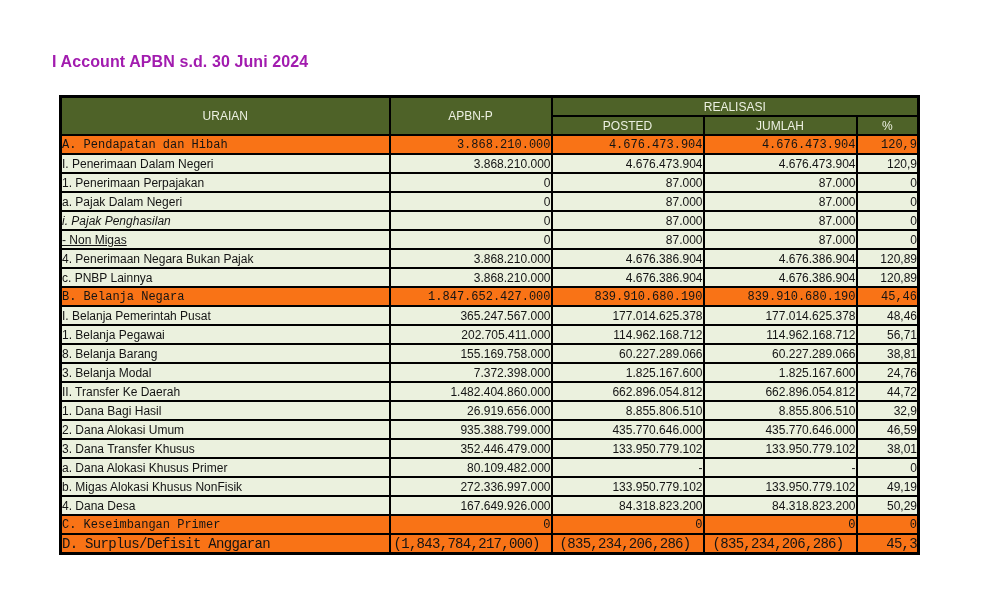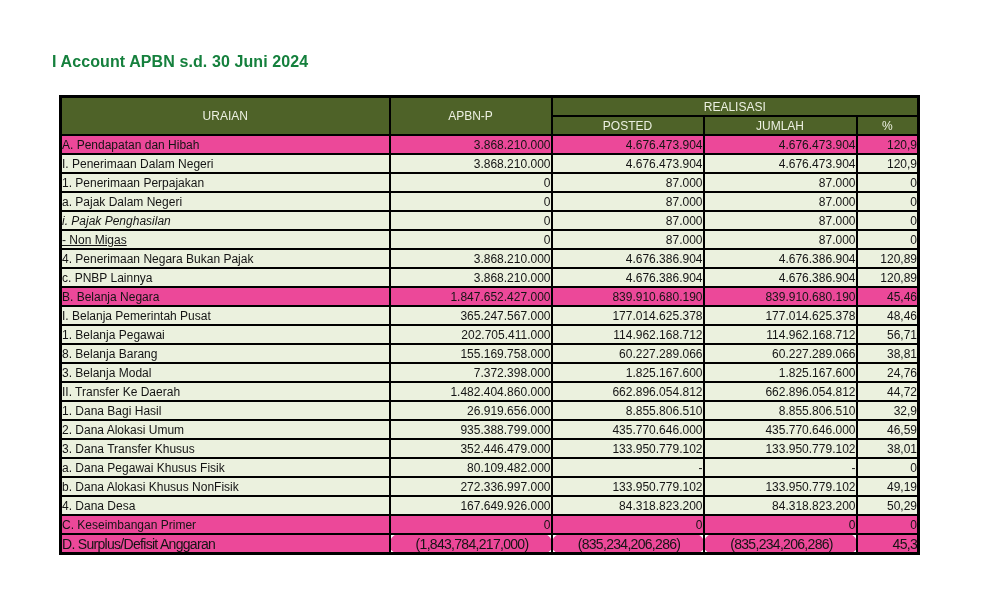--- a/index.html
+++ b/index.html
@@ -13,21 +13,21 @@
     position: relative;
     font-family: "Liberation Sans", sans-serif;
     overflow: hidden;
   }
   .report-title {
     position: absolute;
     left: 52px;
     top: 53px;
     font-size: 16px;
     font-weight: bold;
-    color: #15803d;
+    color: #a21caf;
     letter-spacing: 0.1px;
   }
   table.apbn {
     position: absolute;
     left: 59px;
     top: 95px;
     width: 858px;
     border-collapse: collapse;
     table-layout: fixed;
     border: 3px solid #000000;
@@ -46,33 +46,33 @@
     height: 17px;
     line-height: 16px;
     text-align: center;
   }
   table.apbn td {
     background: #EBF1DE;
     color: #141414;
     height: 17px;
     line-height: 16px;
   }
-  tr.section td { background: #ec4899; }
+  tr.section td { background: #f97316; font-family: Liberation Mono, monospace; }
   td.c-uraian { text-align: left; }
   td.c-num { text-align: right; padding-right: 5px; }
   
   td.lvl0 { padding-left: 4px; }
   td.lvl1 { padding-left: 14px; }
   td.lvl2 { padding-left: 29px; }
   td.lvl3 { padding-left: 44px; }
   td.lvl4 { padding-left: 58px; font-style: italic; }
   td.lvl5 { padding-left: 80px; text-decoration: underline; }
   
   tr.condensed td { letter-spacing: -0.7px; font-size: 14px; }
-  tr.num-left td.c-num:not(.c-pct) { text-align: center; padding-left: 3px; padding-right: 0; border-radius: 9px; }
+  tr.num-left td.c-num:not(.c-pct) { text-align: right; padding-left: 3px; padding-right: 12px; }
 </style>
 </head>
 <body>
 
 <div class="report-title">I Account APBN s.d. 30 Juni 2024</div>
 
 <table class="apbn">
   <colgroup>
     <col style="width:329px">
     <col style="width:162px">
@@ -206,28 +206,28 @@
         <td class="c-num c-pct">46,59</td>
       </tr>
       <tr>
         <td class="c-uraian lvl2">3. Dana Transfer Khusus</td>
         <td class="c-num">352.446.479.000</td>
         <td class="c-num">133.950.779.102</td>
         <td class="c-num">133.950.779.102</td>
         <td class="c-num c-pct">38,01</td>
       </tr>
       <tr>
-        <td class="c-uraian lvl3">a. Dana Pegawai Khusus Fisik</td>
+        <td class="c-uraian lvl3">a. Dana Alokasi Khusus Primer</td>
         <td class="c-num">80.109.482.000</td>
         <td class="c-num">-</td>
         <td class="c-num">-</td>
         <td class="c-num c-pct">0</td>
       </tr>
       <tr>
-        <td class="c-uraian lvl3">b. Dana Alokasi Khusus NonFisik</td>
+        <td class="c-uraian lvl3">b. Migas Alokasi Khusus NonFisik</td>
         <td class="c-num">272.336.997.000</td>
         <td class="c-num">133.950.779.102</td>
         <td class="c-num">133.950.779.102</td>
         <td class="c-num c-pct">49,19</td>
       </tr>
       <tr>
         <td class="c-uraian lvl2">4. Dana Desa</td>
         <td class="c-num">167.649.926.000</td>
         <td class="c-num">84.318.823.200</td>
         <td class="c-num">84.318.823.200</td>

